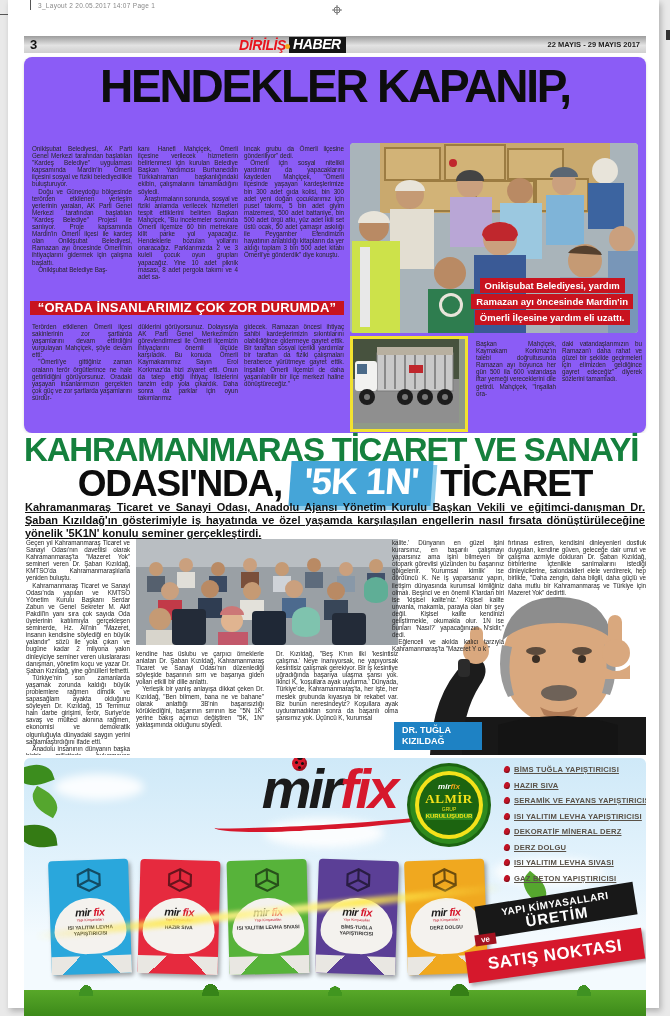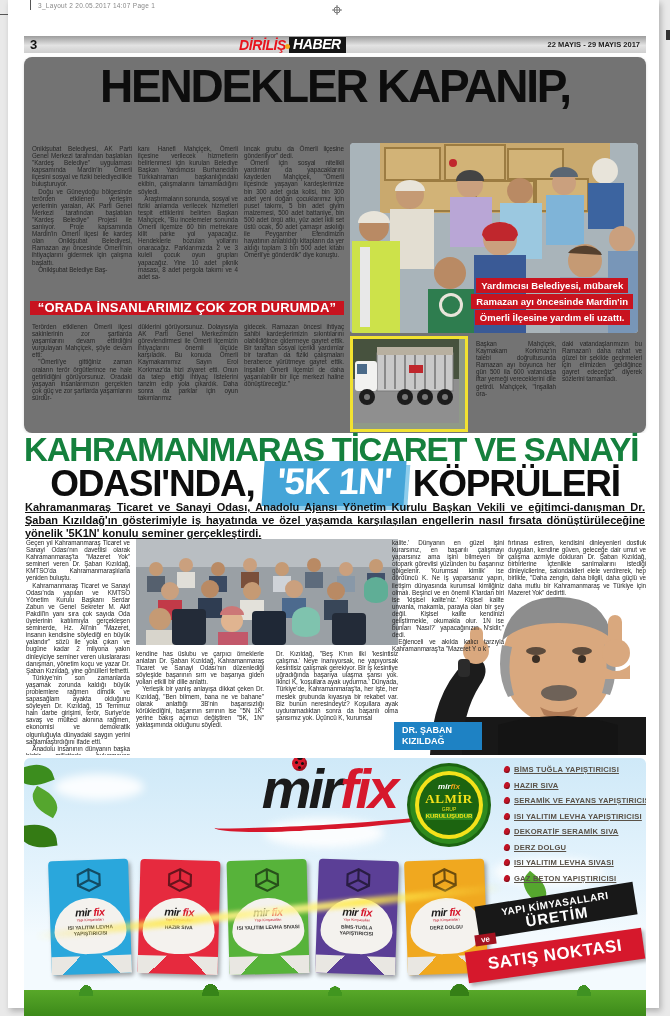--- a/index.html
+++ b/index.html
@@ -18,21 +18,21 @@
             display:flex;align-items:center;justify-content:space-between;padding:0 6px;box-sizing:border-box;}
   .pageno{font-size:13px;font-weight:bold;color:#111;}
   .mast-logo{display:flex;align-items:center;height:15px;position:relative;}
   .logo-red{color:#e8131d;font-weight:900;font-size:14px;letter-spacing:-.4px;font-style:italic;}
   .logo-dot{width:5px;height:5px;border-radius:50%;background:#f2a51b;margin:4px -1px 0 -1px;z-index:2;}
   .logo-black{background:#151515;color:#fff;font-weight:900;font-size:14px;font-style:italic;
               padding:0 5px 1px 4px;letter-spacing:-.4px;line-height:15px;}
   .mast-date{font-size:7.5px;font-weight:bold;color:#222;}
 
   
-  .article1{position:absolute;left:24px;top:57px;width:622px;height:376px;background:#737373;
+  .article1{position:absolute;left:24px;top:57px;width:622px;height:376px;background:#8b5cf6;
             border-radius:8px;box-shadow:0 1px 3px rgba(0,0,0,.15);}
   .a1h1{position:absolute;top:2px;left:0;width:100%;text-align:center;font-size:46px;font-weight:900;
         letter-spacing:-2.2px;color:#0d0d0d;white-space:nowrap;}
   .a1h2{position:absolute;top:49px;left:0;width:100%;text-align:center;font-size:36px;font-weight:500;
         letter-spacing:-.5px;color:#111;white-space:nowrap;}
   .ncol{position:absolute;font-size:6.3px;line-height:7.1px;text-align:justify;white-space:pre-line;
         overflow:hidden;color:#262626;letter-spacing:-.05px;}
   .a1c{top:88px;height:153px;width:100px;}
   .a1c1{left:8px}.a1c2{left:114px}.a1c3{left:220px}
   .s2c{top:266px;height:108px;width:100px;}
@@ -231,21 +231,21 @@
           <circle cx="101" cy="162" r="12" fill="#e8e4da"></circle>
             <circle cx="101" cy="162" r="9" fill="#2e7d4f"></circle>
           <circle cx="235" cy="118" r="17" fill="#c59a74"></circle>
             <path d="M218 110 a18 12 0 0 1 34 2 z" fill="#55402e"></path>
           <rect x="210" y="134" width="54" height="56" fill="#96a5b4"></rect>
           <circle cx="272" cy="96" r="13" fill="#caa07e"></circle>
             <rect x="258" y="108" width="30" height="82" fill="#7896b8"></rect>
         </g>
       </svg>
       <div class="cap">
-        <span>Yardımcısı Belediyesi, mübarek</span><br>
+        <span>Onikişubat Belediyesi, yardım</span><br>
         <span>Ramazan ayı öncesinde Mardin'in</span><br>
         <span>Ömerli İlçesine yardım eli uzattı.</span>
       </div>
     </div>
 
     <div class="redband banner1">“ORADA İNSANLARIMIZ ÇOK ZOR DURUMDA”</div>
 
     <div class="ncol s2c s2c1">Terörden etkilenen Ömerli ilçesi sakinlerinin zor şartlarda yaşamlarını devam ettirdiğini vurgulayan Mahçiçek, şöyle devam etti:
  "Ömerli'ye gittiğiniz zaman oraların terör örgütlerince ne hale getirildiğini görüyorsunuz. Oradaki yaşayan insanlarımızın gerçekten çok güç ve zor şartlarda yaşamlarını sürdür-</div>
     <div class="ncol s2c s2c2">düklerini görüyorsunuz. Dolayısıyla AK Parti Genel Merkezimizin görevlendirmesi ile Ömerli ilçemizin ihtiyaçlarını önemli ölçüde karşıladık. Bu konuda Ömerli Kaymakamımız Sayın Erol Korkmaz'da bizi ziyaret etti. Onun da talep ettiği ihtiyaç listelerini tanzim edip yola çıkardık. Daha sonra da parklar için oyun takımlarımız</div>
@@ -283,21 +283,21 @@
 
     <div class="ncol s3c s3c1">Başkan Mahçiçek, Kaymakam Korkmaz'ın talebi doğrultusunda Ramazan ayı boyunca her gün 500 ila 600 vatandaşa iftar yemeği vereceklerini dile getirdi. Mahçiçek, "İnşallah ora-</div>
     <div class="ncol s3c s3c2">daki vatandaşlarımızın bu Ramazan'ı daha rahat ve güzel bir şekilde geçirmeleri için elimizden geldiğince gayret edeceğiz" diyerek sözlerini tamamladı.</div>
   </div>
 
   <div class="article2">
     <div class="a2h1">KAHRAMANMARAŞ TİCARET VE SANAYİ</div>
     <div class="a2h2">
       <span>ODASI'NDA,</span>
       <span class="hl5k">'5K 1N'</span>
-      <span>KÖPRÜLERİ</span>
+      <span>TİCARET</span>
     </div>
     <div class="subhead">Kahramanmaraş Ticaret ve Sanayi Odası, Anadolu Ajansı Yönetim Kurulu Başkan Vekili ve eğitimci-danışman Dr. Şaban Kızıldağ'ın gösterimiyle iş hayatında ve özel yaşamda karşılaşılan engellerin nasıl fırsata dönüştürüleceğine yönelik '5K1N' konulu seminer gerçekleştirdi.</div>
 
     <div class="a2col a2c1">Geçen yıl Kahramanmaraş Ticaret ve Sanayi Odası'nın davetlisi olarak Kahramanmaraş'ta "Mazeret Yok" semineri veren Dr. Şaban Kızıldağ, KMTSO'da Kahramanmaraşlılarla yeniden buluştu.
  Kahramanmaraş Ticaret ve Sanayi Odası'nda yapılan ve KMTSO Yönetim Kurulu Başkanı Serdar Zabun ve Genel Sekreter M. Akif Pakdil'in yanı sıra çok sayıda Oda üyelerinin katılımıyla gerçekleşen seminerde, Hz. Ali'nin "Mazeret, insanın kendisine söylediği en büyük yalandır" sözü ile yola çıkan ve bugüne kadar 2 milyona yakın dinleyiciye seminer veren uluslararası danışman, yönetim koçu ve yazar Dr. Şaban Kızıldağ, yine gönülleri fethetti.
  Türkiye'nin son zamanlarda yaşamak zorunda kaldığı büyük problemlere rağmen dimdik ve sapasağlam ayakta olduğunu söyleyen Dr. Kızıldağ, 15 Temmuz hain darbe girişimi, terör, Suriye'de savaş ve mülteci akınına rağmen, ekonomisi ve demokratik olgunluğuyla dünyadaki saygın yerini sağlamlaştırdığını ifade etti.
  Anadolu insanının dünyanın başka hiçbir milletinde bulunmayan özelliklerini</div>
 
     <div class="aud">
       <svg width="262" height="106" viewBox="0 0 262 106">
@@ -372,21 +372,21 @@
         <rect x="218" y="60" width="14" height="34" rx="7" fill="#d9a87e"></rect>
         <circle cx="226" cy="98" r="14" fill="#d9a87e"></circle>
         <path d="M212 110 q14 12 28 0 l0 14 l-28 0 z" fill="#d9a87e"></path>
       </svg>
     </div>
 
     <div class="a2col a2c3">kalite.' Dünyanın en güzel işini kurarsınız, en başarılı çalışmayı yaparsınız ama işini bilmeyen bir otopark görevlisi yüzünden bu başarınız gölgelenir. 'Kurumsal kimlik' ise dördüncü K. Ne iş yaparsanız yapın, iletişim dünyasında kurumsal kimliğiniz olmalı. Beşinci ve en önemli K'lardan biri ise 'kişisel kalite'niz.' Kişisel kalite unvanla, makamla, parayla olan bir şey değil. Kişisel kalite kendinizi geliştirmekle, okumakla olur. 1N ise bunları 'Nasıl?' yapacağınızın N'sidir," dedi.
  Eğlenceli ve akılda kalıcı tarzıyla Kahramanmaraş'ta "Mazeret Y o k "</div>
     <div class="a2col a2c4">fırtınası estiren, kendisini dinleyenleri dostluk duyguları, kendine güven, geleceğe dair umut ve çalışma azmiyle dolduran Dr. Şaban Kızıldağ, birbirlerine içtenlikle sarılmalarını istediği dinleyicilerine, salondakileri elele verdirerek, hep birlikte, "Daha zengin, daha bilgili, daha güçlü ve daha mutlu bir Kahramanmaraş ve Türkiye için Mazeret Yok" dedirtti.</div>
 
-    <div class="drlabel">DR. ŞABAN
+    <div class="drlabel">DR. TUĞLA
 KIZILDAĞ</div>
   </div>
 
   <div class="ad">
     <div class="cloud" style="left:30px;top:16px;width:90px;height:26px;"></div>
     <div class="cloud" style="left:240px;top:60px;width:120px;height:30px;"></div>
     <div class="cloud" style="left:470px;top:100px;width:110px;height:28px;"></div>
     <div class="grass"></div>
     <div class="grass2"></div>
 
@@ -424,21 +424,21 @@
       <li>
           <span class="drop"></span>
           <span>SERAMİK VE FAYANS YAPIŞTIRICISI</span>
         </li>
       <li>
           <span class="drop"></span>
           <span>ISI YALITIM LEVHA YAPIŞTIRICISI</span>
         </li>
       <li>
           <span class="drop"></span>
-          <span>DEKORATİF SERAMİK SIVA</span>
+          <span>DEKORATİF MİNERAL DERZ</span>
         </li>
       <li>
           <span class="drop"></span>
           <span>DERZ DOLGU</span>
         </li>
       <li>
           <span class="drop"></span>
           <span>ISI YALITIM LEVHA SIVASI</span>
         </li>
       <li>

